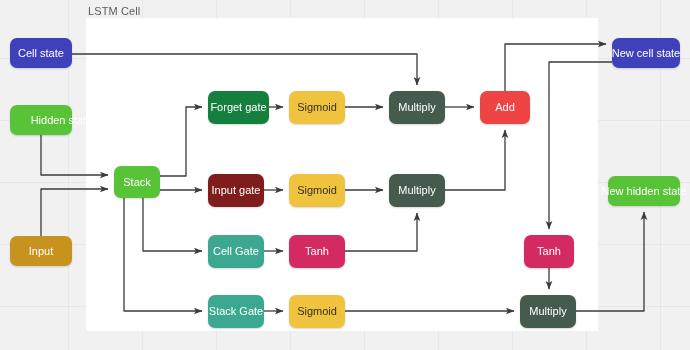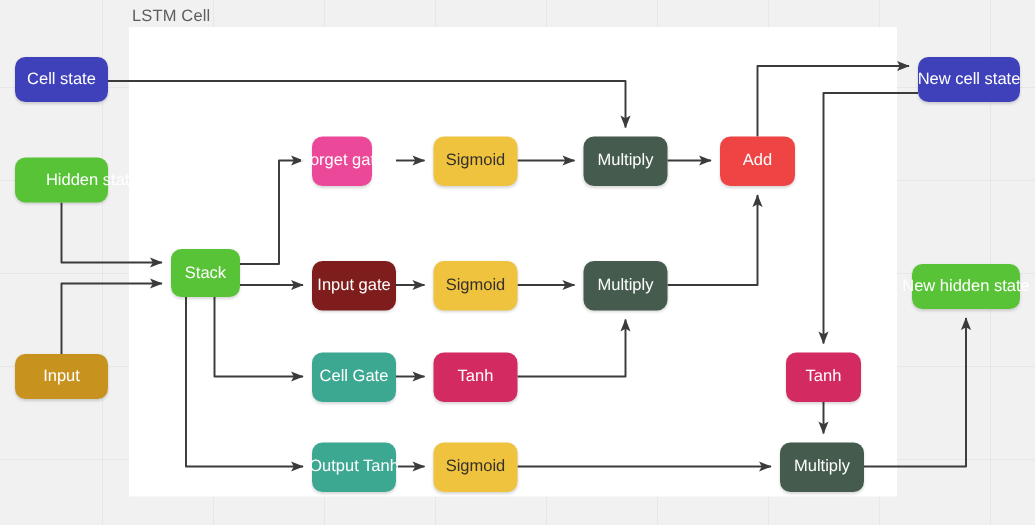--- a/index.html
+++ b/index.html
@@ -118,21 +118,21 @@
       </div>
       <div class="node" style="left: 10px; top: 105px; width: 62px; height: 30px; background: rgb(88, 195, 55); padding-left: 44px;">
         <span>Hidden state</span>
       </div>
       <div class="node" style="left: 10px; top: 236px; width: 62px; height: 30px; background: rgb(200, 146, 31);">
         <span>Input</span>
       </div>
       <div class="node" style="left: 114px; top: 166px; width: 46px; height: 32px; background: rgb(88, 195, 55);">
         <span>Stack</span>
       </div>
-      <div class="node" style="left: 208px; top: 91px; width: 40px; height: 33px; background: #ec4899;">
+      <div class="node" style="left: 208px; top: 91px; width: 61px; height: 33px; background: #15803d;">
         <span>Forget gate</span>
       </div>
       <div class="node dark-text" style="left: 289px; top: 91px; width: 56px; height: 33px; background: rgb(240, 195, 63);">
         <span>Sigmoid</span>
       </div>
       <div class="node" style="left: 389px; top: 91px; width: 56px; height: 33px; background: rgb(69, 91, 78);">
         <span>Multiply</span>
       </div>
       <div class="node" style="left: 208px; top: 174px; width: 56px; height: 33px; background: #7f1d1d;">
         <span>Input gate</span>
@@ -143,21 +143,21 @@
       <div class="node" style="left: 389px; top: 174px; width: 56px; height: 33px; background: rgb(69, 91, 78);">
         <span>Multiply</span>
       </div>
       <div class="node" style="left: 208px; top: 235px; width: 56px; height: 33px; background: rgb(61, 168, 145);">
         <span>Cell Gate</span>
       </div>
       <div class="node" style="left: 289px; top: 235px; width: 56px; height: 33px; background: rgb(212, 42, 98);">
         <span>Tanh</span>
       </div>
       <div class="node" style="left: 208px; top: 295px; width: 56px; height: 33px; background: rgb(61, 168, 145);">
-        <span>Output Tanh</span>
+        <span>Stack Gate</span>
       </div>
       <div class="node dark-text" style="left: 289px; top: 295px; width: 56px; height: 33px; background: rgb(240, 195, 63);">
         <span>Sigmoid</span>
       </div>
       <div class="node" style="left: 480px; top: 91px; width: 50px; height: 33px; background: #ef4444;">
         <span>Add</span>
       </div>
       <div class="node" style="left: 524px; top: 235px; width: 50px; height: 33px; background: rgb(212, 42, 98);">
         <span>Tanh</span>
       </div>

